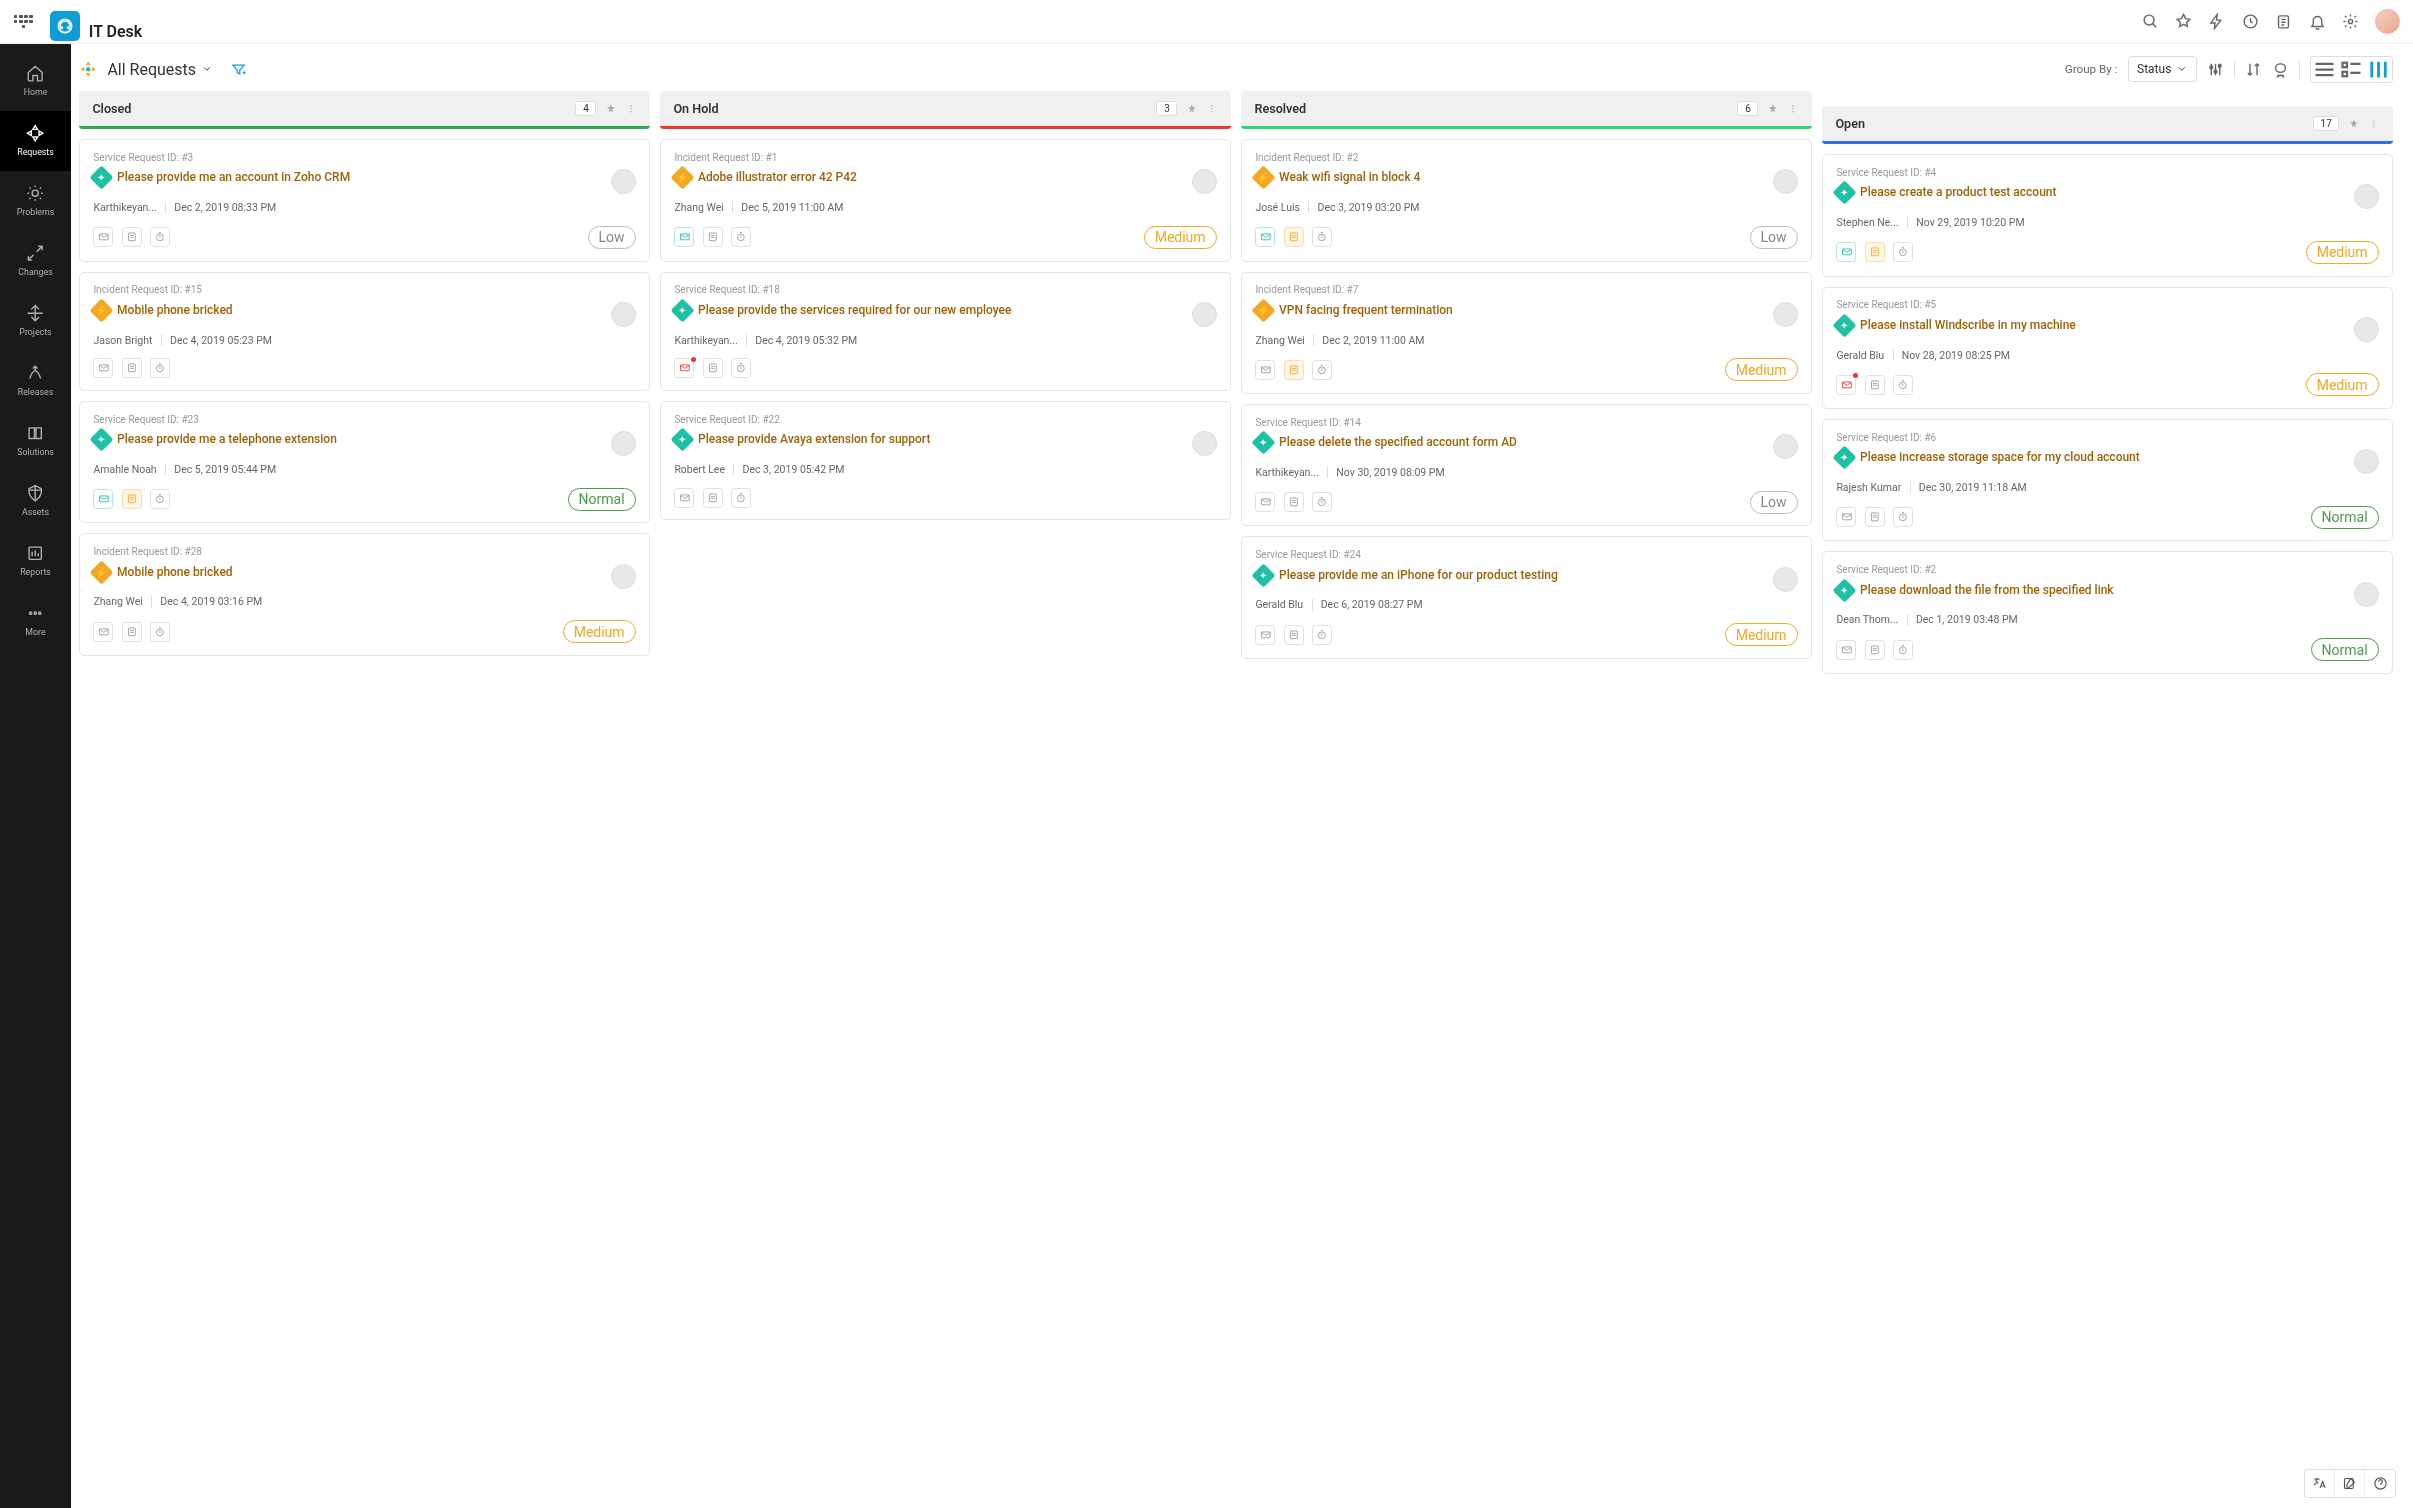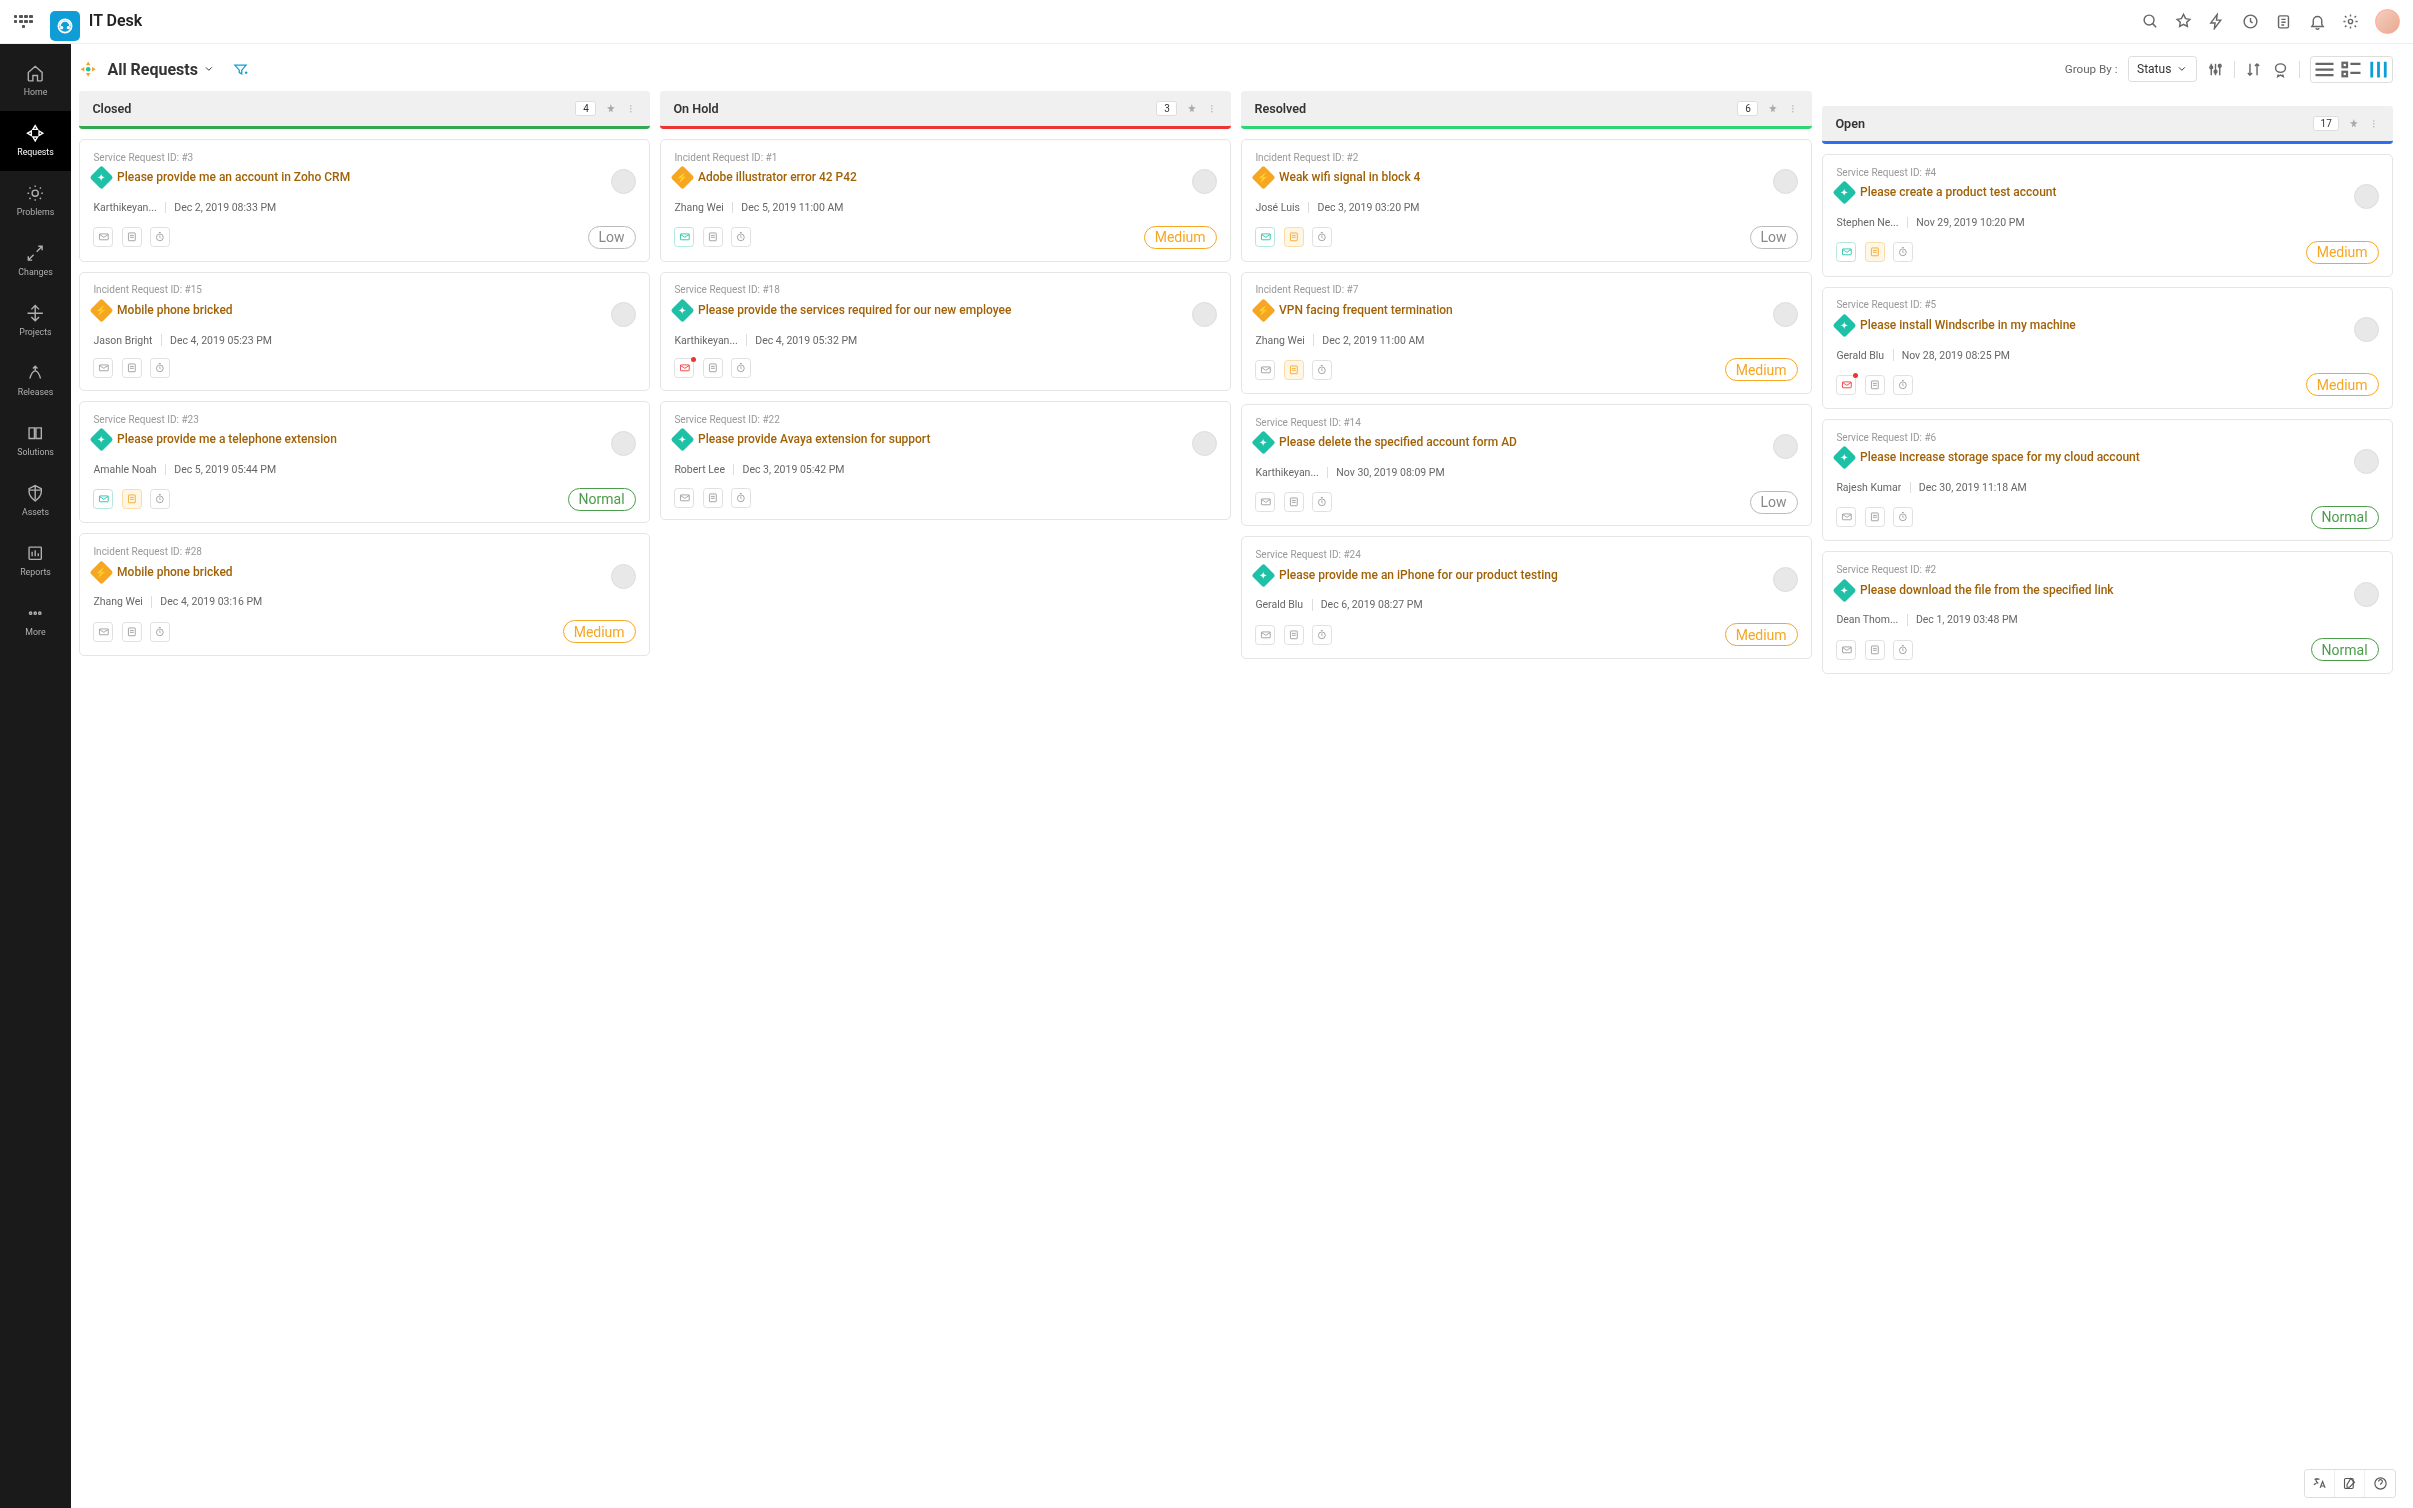--- a/index.html
+++ b/index.html
@@ -2,21 +2,21 @@
 <html style="font-size:13.4px"><head>
 <meta charset="utf-8">
 <style>
 * { box-sizing: border-box; margin: 0; padding: 0; }
 body { font-family: -apple-system, BlinkMacSystemFont, "Segoe UI", Roboto, sans-serif; background: #fff; color: #333; }
 
 
 .topbar { height: 44px; display: flex; align-items: center; padding: 0 13.4px; border-bottom: 0.8px solid #eee; }
 .apps-icon { width: 20px; height: 20px; margin-right: 17px; cursor: pointer; display: flex; flex-wrap: wrap; gap: 1.7px; align-content: center; justify-content: center; }
 .apps-icon span { width: 3.4px; height: 3.4px; background: #555; border-radius: 0.8px; }
-.brand { display: flex; align-items: flex-start; gap: 8.4px; margin-top: 8px; }
+.brand { display: flex; align-items: flex-end; gap: 8.4px; margin-top: 8px; }
 .brand-icon { width: 30px; height: 30px; background: #0f9dd8; border-radius: 5px; display: flex; align-items: center; justify-content: center; }
 .brand-icon svg { width: 20px; height: 20px; }
 .brand-title { font-size: 16px; font-weight: 600; color: #222; }
 .topbar-spacer { flex: 1; }
 .topbar-actions { display: flex; align-items: center; gap: 15px; }
 .topbar-icon { width: 18.4px; height: 18.4px; cursor: pointer; color: #666; display: flex; align-items: center; justify-content: center; }
 .topbar-icon svg { width: 17px; height: 17px; }
 .avatar-img { width: 25px; height: 25px; border-radius: 50%; background: linear-gradient(135deg,#f5d0c0,#e8a890); border: 1.7px solid #fa9; cursor: pointer; }
 
 
@@ -25,21 +25,21 @@
 .nav-item.active { background: #000; color: #fff; }
 .nav-item svg { width: 18.4px; height: 18.4px; }
 .nav-item .label { font-size: 8.8px; }
 
 
 .main { margin-left: 59px; padding: 0; }
 
 
 .toolbar { display: flex; align-items: center; padding: 11.7px 20px 8.4px; gap: 10px; }
 .refresh-icon { width: 18.4px; height: 18.4px; }
-.view-title { font-size: 16px; font-weight: 700; display: flex; align-items: center; gap: 5px; cursor: pointer; }
+.view-title { font-size: 16px; font-weight: 400; display: flex; align-items: center; gap: 5px; cursor: pointer; }
 .chev-down { width: 11.7px; height: 11.7px; }
 .filter-icon { width: 15px; height: 15px; color: #0f9dd8; cursor: pointer; margin-left: 8.4px; }
 .toolbar-spacer { flex: 1; }
 .groupby-label { font-size: 11.7px; color: #666; }
 .groupby-select { border: 0.8px solid #ddd; border-radius: 3.4px; padding: 5px 8.4px; font-size: 12px; display: flex; align-items: center; gap: 5px; cursor: pointer; }
 .tool-icon { width: 17px; height: 17px; color: #666; cursor: pointer; }
 .view-switch { display: flex; border: 0.8px solid #ddd; border-radius: 3.4px; overflow: hidden; }
 .view-switch-btn { width: 27px; height: 25px; display: flex; align-items: center; justify-content: center; cursor: pointer; color: #666; }
 .view-switch-btn.active { color: #0f9dd8; }
 .divider { width: 0.8px; height: 17px; background: #ddd; }

